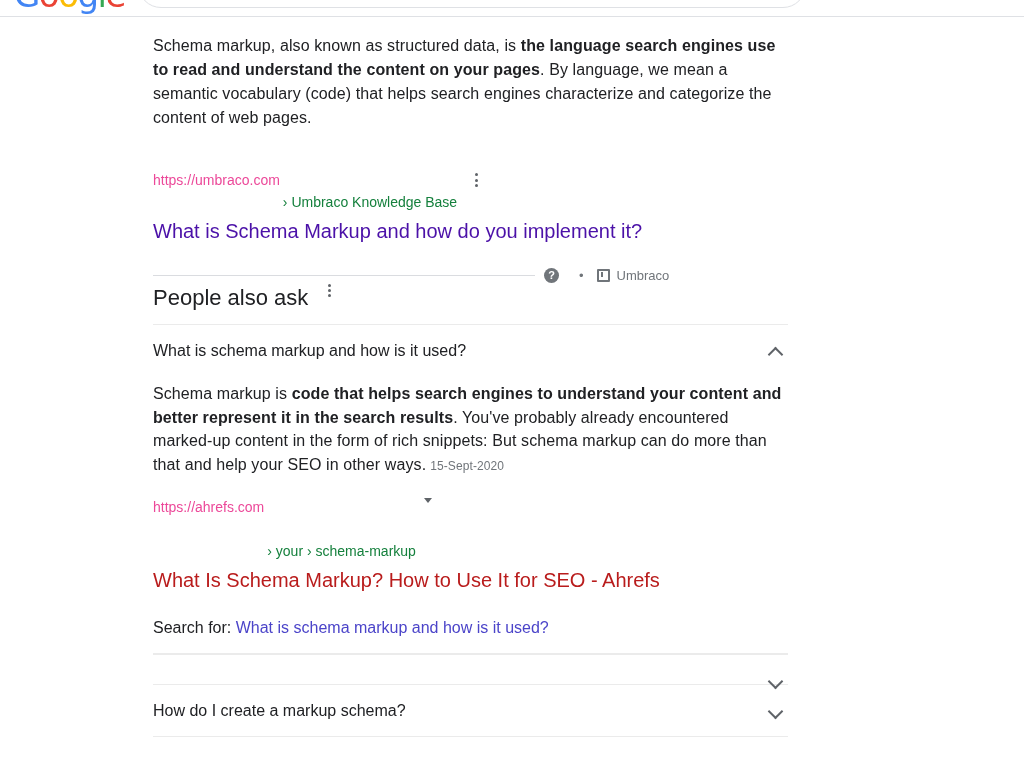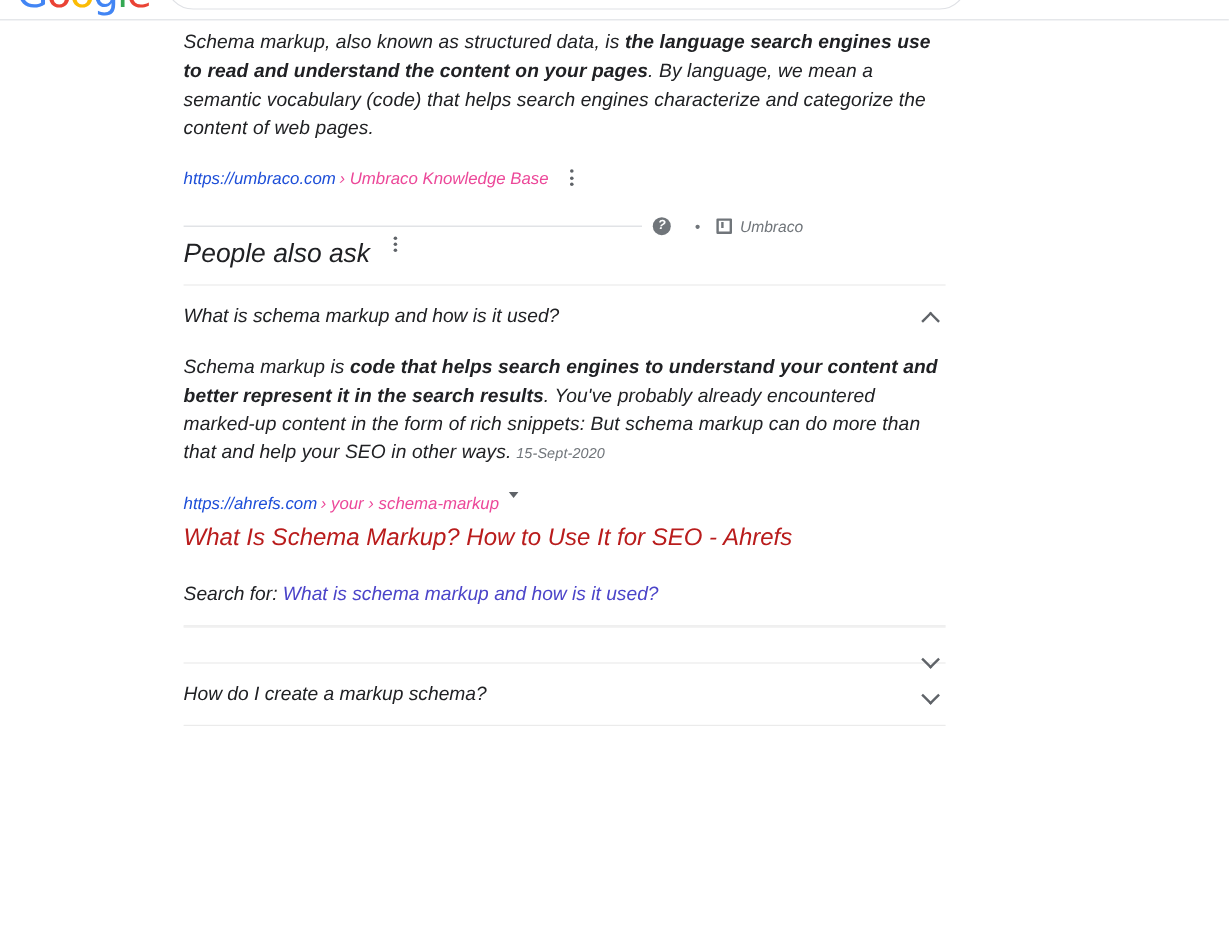--- a/index.html
+++ b/index.html
@@ -51,24 +51,23 @@
     border: 1px solid #dfe1e5;
     border-radius: 24px;
     background: #fff;
     box-sizing: border-box;
   }
 
   
   .content {
     position: absolute;
     left: 0;
-    top: 7px;
+    top: 17px;
     width: 1024px;
     height: 759px;
-    font-style: italic;
   }
   .col {
     position: absolute;
     left: 153px;
     top: 0;
     width: 635px;
   }
 
   .snippet-text {
     margin: 0;
@@ -80,22 +79,22 @@
   }
   .snippet-text b { font-weight: 700; }
 
   .url-row {
     margin-top: 19px;
     display: flex;
     align-items: center;
     font-size: 14px;
     line-height: 18px;
   }
-  .url-main { color: #1d4ed8; }
-  .url-crumb { color: #ec4899; margin-left: 3px; }
+  .url-main { color: #ec4899; }
+  .url-crumb { color: #15803d; margin-left: 3px; margin-top: 44px; }
   .dots-icon {
     display: inline-flex;
     flex-direction: column;
     justify-content: space-between;
     height: 14px;
     margin-left: 18px;
     cursor: pointer;
   }
   .dots-icon i {
     display: block;
@@ -280,20 +279,21 @@
       <div class="url-row">
         <span class="url-main">https://umbraco.com</span>
         <span class="url-crumb">› Umbraco Knowledge Base</span>
         <span class="dots-icon">
             <i></i>
             <i></i>
             <i></i>
           </span>
       </div>
 
+      <div class="result-title">What is Schema Markup and how do you implement it?</div>
 
       <div class="snippet-footer">
         <div class="footer-rule"></div>
         <div class="footer-actions">
           <span class="q-icon">?</span>
           <span class="sep-dot">•</span>
           <span class="flag-icon"></span>
           <span class="label">Umbraco</span>
         </div>
       </div>

